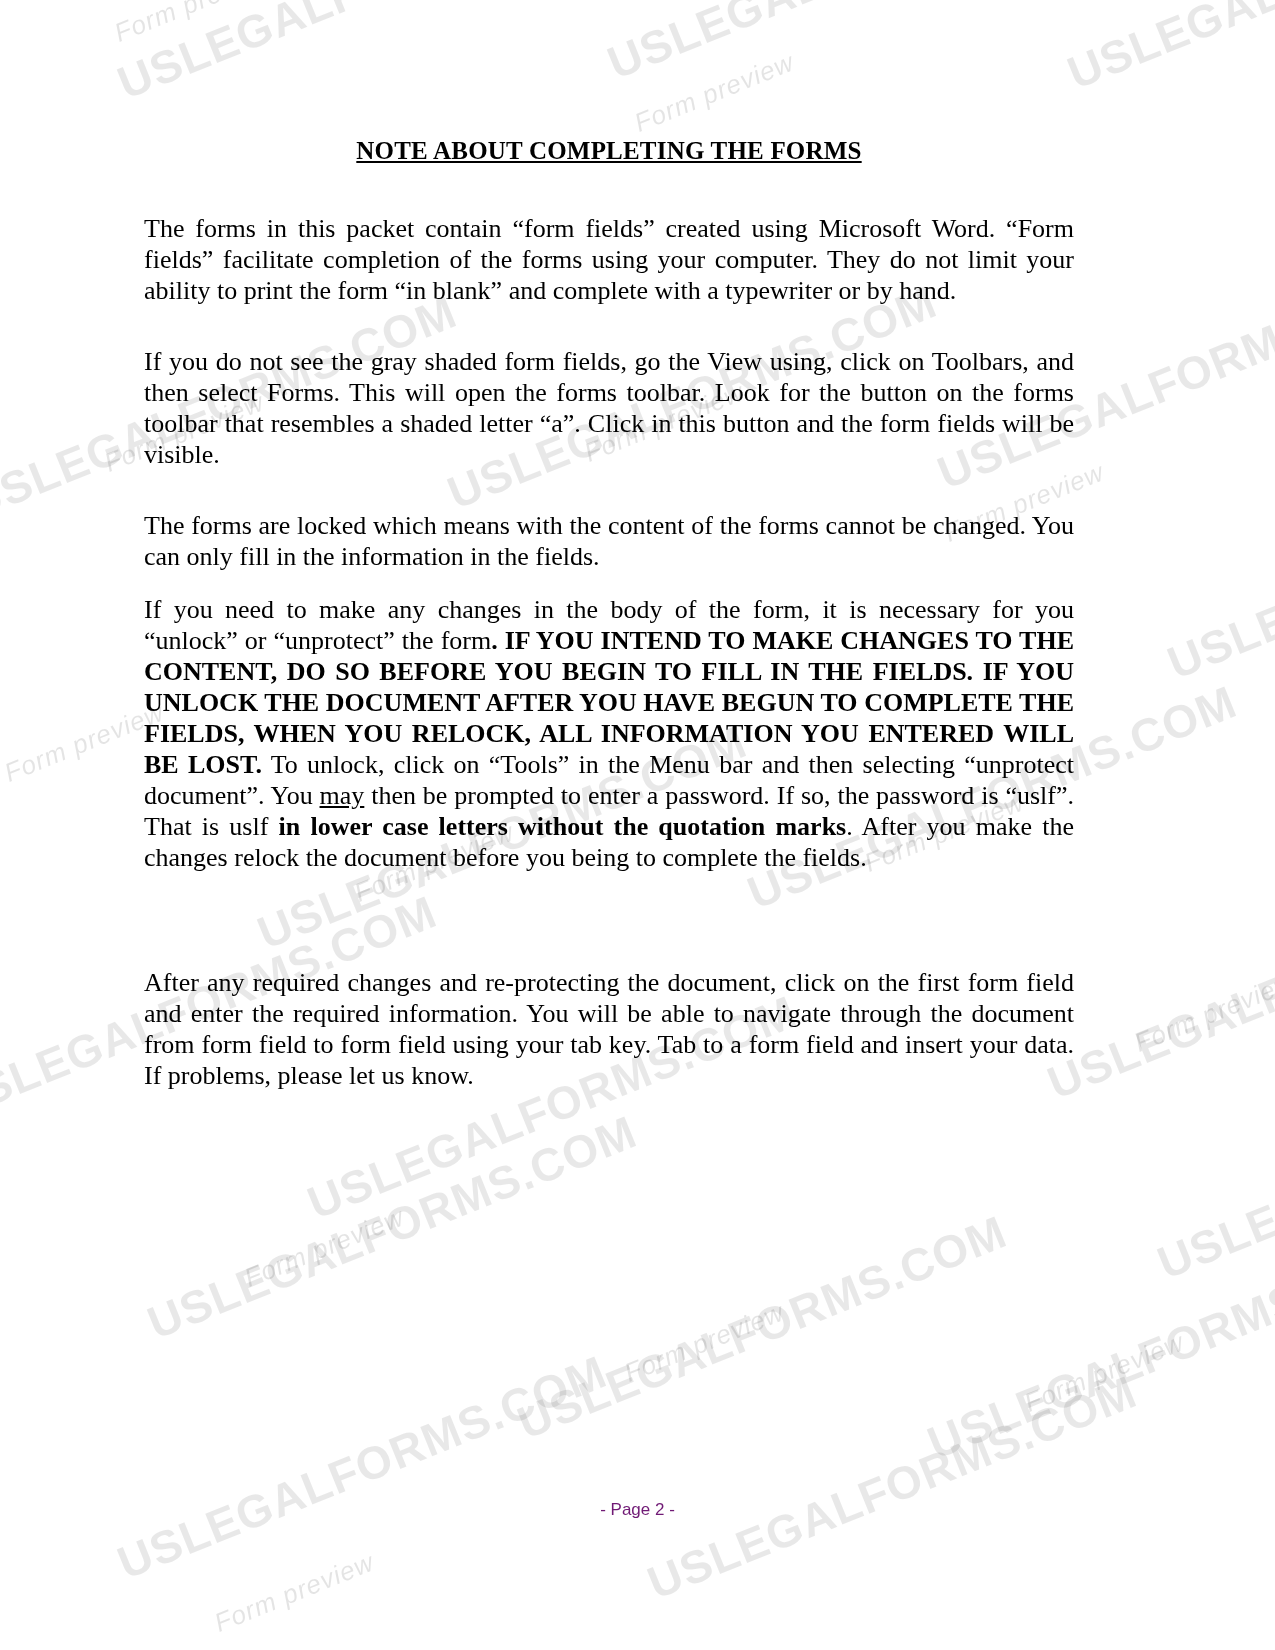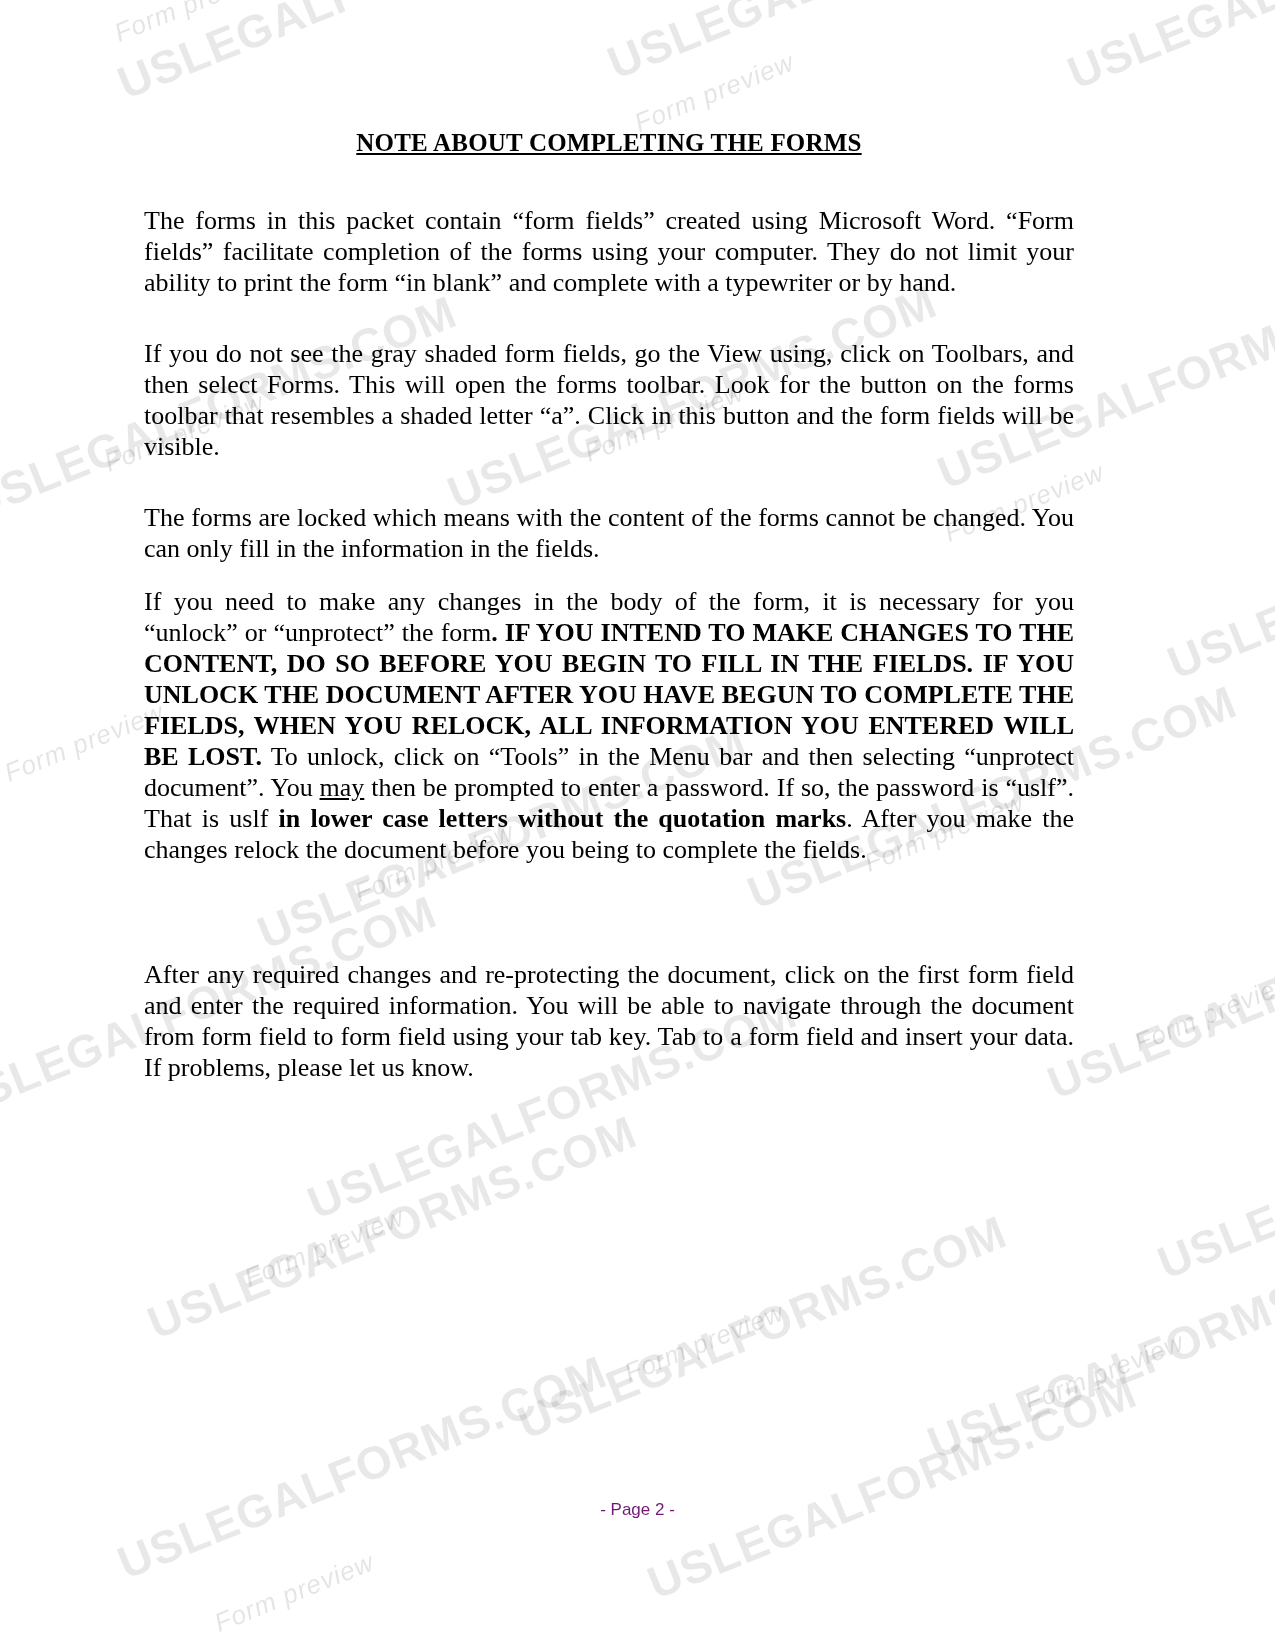--- a/index.html
+++ b/index.html
@@ -57,21 +57,21 @@
     position: absolute;
     left: 144px;
     top: 125px;
     width: 930px;
   }
   h1#doc-title {
     font-size: 25px;
     font-weight: bold;
     text-align: center;
     text-decoration: underline;
-    margin: 4px 0 48px 0;
+    margin: 12px 0 48px 0;
     letter-spacing: 0.2px;
   }
   p.para {
     font-size: 26px;
     line-height: 31px;
     text-align: justify;
     margin: 0 0 40px 0;
   }
   p.para.tight {
     margin-bottom: 22px;

